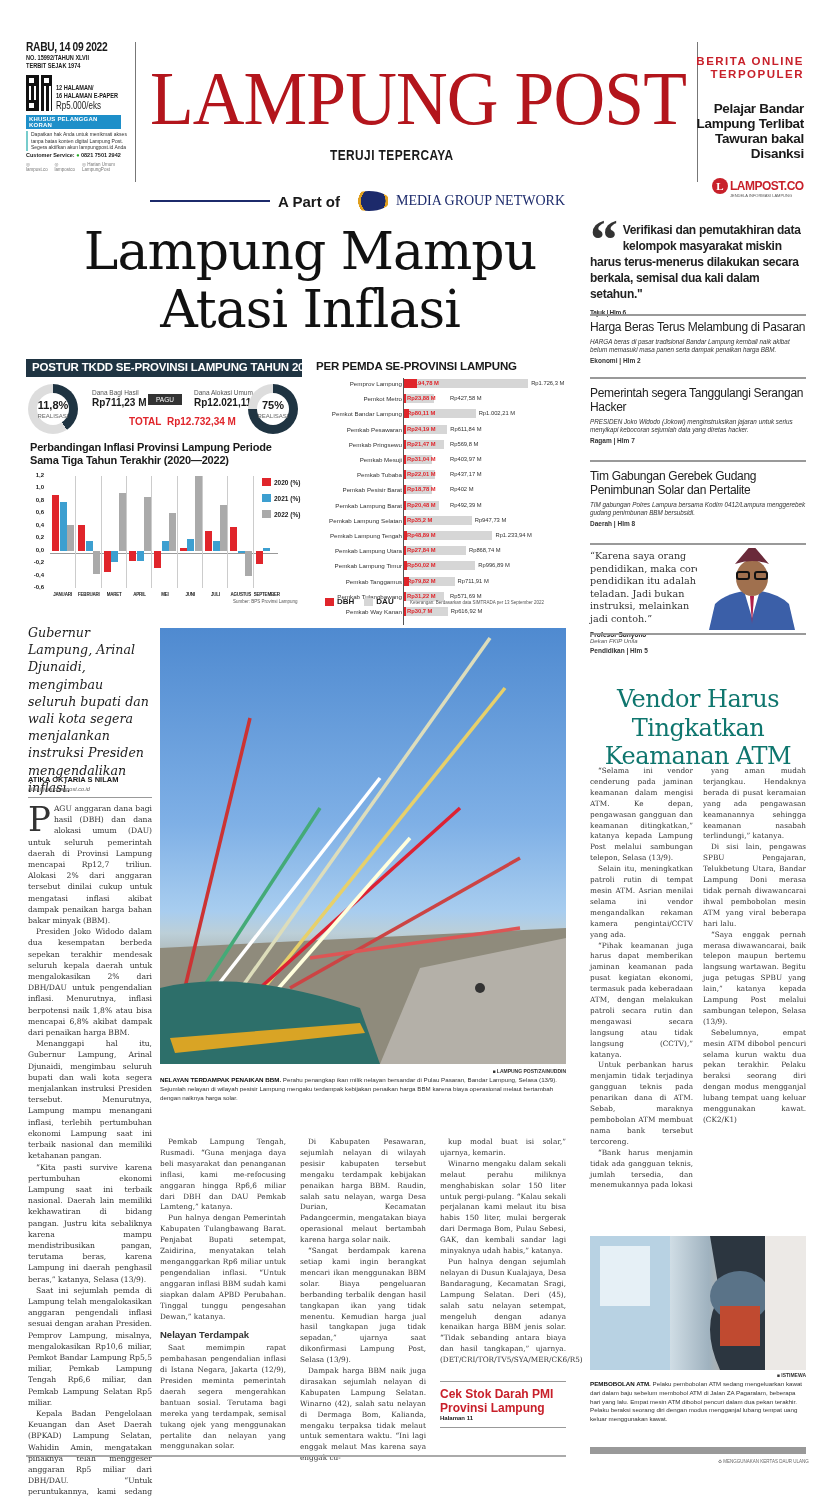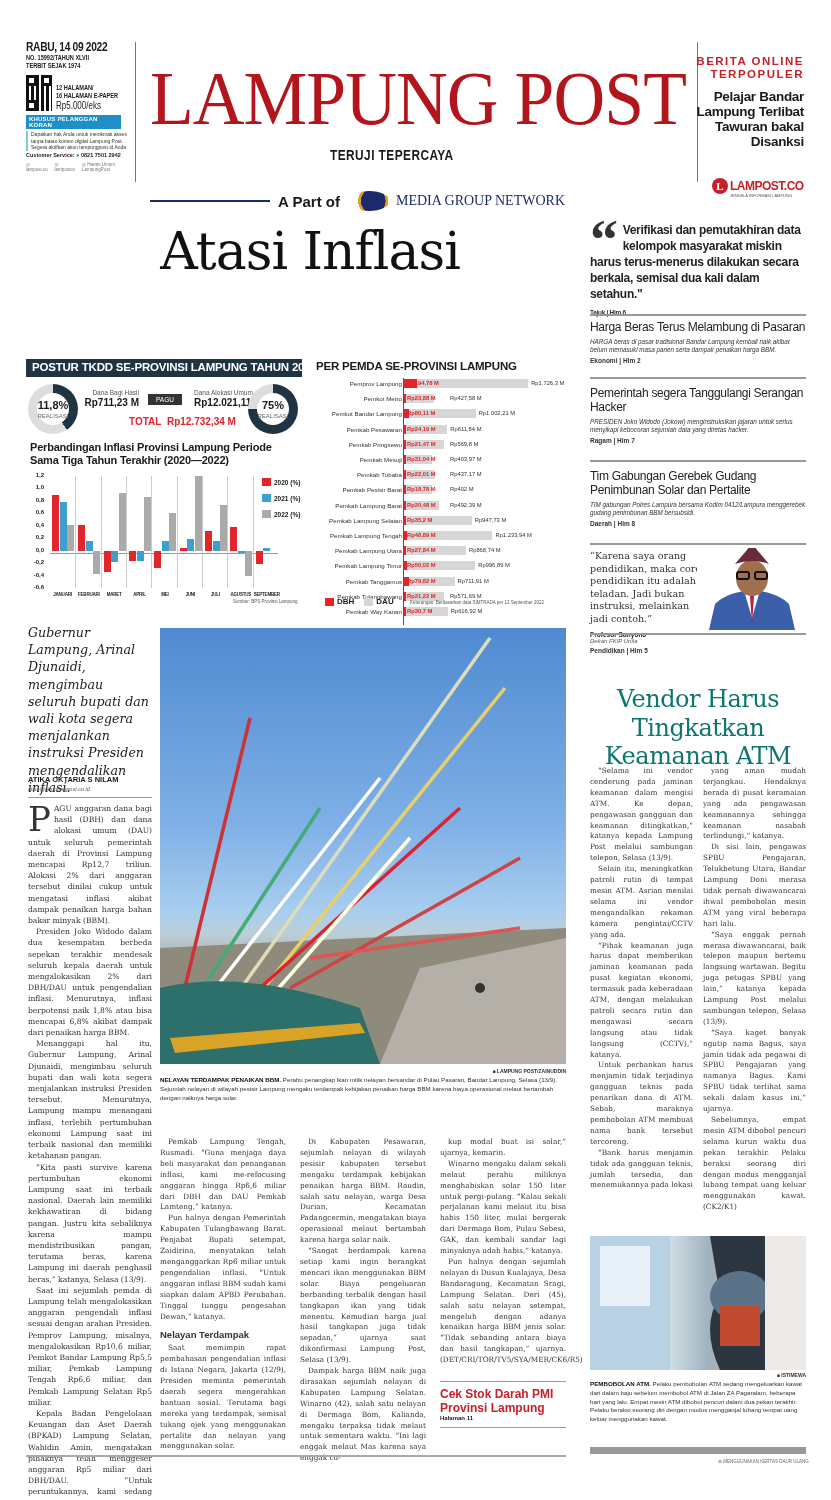--- a/index.html
+++ b/index.html
@@ -20,21 +20,21 @@
 .vline{background:#777;width:1px}
 .logo{left:150px;top:58px;font-family:"Liberation Serif",serif;color:#b3151c;font-size:77px;letter-spacing:-1px;line-height:80px;white-space:nowrap;transform:scaleX(.93);transform-origin:left}
 .tagline{left:330px;top:147px;font-size:14px;font-weight:700;letter-spacing:.5px;transform:scaleX(.85);transform-origin:left}
 .partof{left:150px;top:186px;width:415px;height:30px;display:flex;align-items:center}
 .partof .ln{height:2px;background:#1c2a6b;flex:1}
 .partof .tx{font-size:15px;font-weight:700;padding:0 8px}
 .mg{font-family:"Liberation Serif",serif;font-size:14px;color:#1c2a6b;padding-left:6px}
 .eagle{width:42px;height:20px;border-radius:50%;background:radial-gradient(circle at 60% 50%,#1c2a6b 0 45%,#e0a020 46% 55%,#fff 56%)}
 .berita{left:676px;top:55px;width:128px;text-align:right}
 .berita .h{color:#c8202a;font-size:11.5px;font-weight:700;letter-spacing:1.5px;line-height:13px}
-.berita .t{font-size:13.5px;font-weight:700;line-height:15px;margin-top:8px;letter-spacing:-.3px}
+.berita .t{font-size:13.5px;font-weight:700;line-height:15px;margin-top:20px;letter-spacing:-.3px}
 .lampost{left:712px;top:178px;display:flex;align-items:center;gap:2px}
 .lampost .c{width:16px;height:16px;border-radius:50%;background:#c8202a;color:#fff;font-size:11px;font-weight:700;text-align:center;line-height:16px;font-family:"Liberation Serif",serif}
 .lampost .w{color:#c8202a;font-size:12px;font-weight:700;letter-spacing:-.5px}
 .lampost .s{position:absolute;left:18px;top:15px;font-size:4px;color:#555;white-space:nowrap}
 
 .headline{left:50px;top:222px;width:520px;text-align:center;font-family:"DejaVu Serif",serif;font-size:52px;line-height:58px;letter-spacing:-1px;color:#111}
 
 .ig-bar{left:26px;top:359px;width:276px;height:18px;background:#1f3442;color:#fff;font-size:11.5px;font-weight:700;padding:2px 6px;letter-spacing:-.2px;white-space:nowrap}
 .donut{width:50px;height:50px;border-radius:50%;position:absolute}
 .donut .in{position:absolute;left:9px;top:9px;width:32px;height:32px;border-radius:50%;background:#fff}
@@ -143,30 +143,31 @@
   <div class="h">TERPOPULER</div>
   <div class="t">Pelajar Bandar Lampung Terlibat Tawuran bakal Disanksi</div>
 </div>
 <div class="abs lampost">
   <div class="c">L</div>
   <span class="w">LAMPOST.CO</span>
   <span class="s">JENDELA INFORMASI LAMPUNG</span>
 </div>
 
 <div class="abs headline">
+  <div>Lampung Mampu</div>
   <div>Atasi Inflasi</div>
 </div>
 
 <div class="abs ig-bar">POSTUR TKDD SE-PROVINSI LAMPUNG TAHUN 2022</div>
 <div class="abs" style="left:26px;top:382px;width:276px;height:56px">
   <div class="donut" style="left:2px;top:2px;background:conic-gradient(#1f3442 0 40.6%,#ddd 40.6% 100%)">
       <div class="in"></div>
     </div>
   <div class="donut-lbl" style="left:2px;top:18px;width:50px"><span>11,8%</span><small>REALISASI</small></div>
-  <div class="pv" style="left:53px;top:6px;position:absolute;text-align:right;width:60px"><small>Dana Bagi Hasil</small><span>Rp711,23 M</span></div>
+  <div class="pv" style="left:66px;top:6px;position:absolute;text-align:left;width:60px"><small>Dana Bagi Hasil</small><span>Rp711,23 M</span></div>
   <div class="pagu" style="position:absolute;left:122px;top:12px">PAGU</div>
   <div class="pv" style="left:168px;top:6px;position:absolute"><small>Dana Alokasi Umum</small><span>Rp12.021,11 M</span></div>
   <div class="total" style="position:absolute;left:103px;top:34px"><span>TOTAL</span>&nbsp;&nbsp;<span>Rp12.732,34 M</span></div>
   <div class="donut" style="left:222px;top:2px;background:conic-gradient(#1f3442 0 75%,#ddd 75% 100%)">
       <div class="in"></div>
     </div>
   <div class="donut-lbl" style="left:222px;top:18px;width:50px"><span>75%</span><small>REALISASI</small></div>
 </div>
 
 <div class="abs ch-title" style="width:250px">Perbandingan Inflasi Provinsi Lampung Periode Sama Tiga Tahun Terakhir (2020—2022)</div>
@@ -430,21 +431,20 @@
     <p>“Selama ini vendor cenderung pada jaminan keamanan dalam mengisi ATM. Ke depan, pengawasan gangguan dan keamanan ditingkatkan,” katanya kepada Lampung Post melalui sambungan telepon, Selasa (13/9).</p>
     <p>Selain itu, meningkatkan patroli rutin di tempat mesin ATM. Asrian menilai selama ini vendor mengandalkan rekaman kamera pengintai/CCTV yang ada.</p>
     <p>“Pihak keamanan juga harus dapat memberikan jaminan keamanan pada pusat kegiatan ekonomi, termasuk pada keberadaan ATM, dengan melakukan patroli secara rutin dan mengawasi secara langsung atau tidak langsung (CCTV),” katanya.</p>
     <p>Untuk perbankan harus menjamin tidak terjadinya gangguan teknis pada penarikan dana di ATM. Sebab, maraknya pembobolan ATM membuat nama bank tersebut tercoreng.</p>
     <p>“Bank harus menjamin tidak ada gangguan teknis, jumlah tersedia, dan menemukannya pada lokasi</p>
   </div>
 <div class="abs col" style="left:703px;top:766px;width:103px" id="vcol2">
     <p>yang aman mudah terjangkau. Hendaknya berada di pusat keramaian yang ada pengawasan keamanannya sehingga keamanan nasabah terlindungi,” katanya.</p>
     <p>Di sisi lain, pengawas SPBU Pengajaran, Telukbetung Utara, Bandar Lampung Doni merasa tidak pernah diwawancarai ihwal pembobolan mesin ATM yang viral beberapa hari lalu.</p>
     <p>“Saya enggak pernah merasa diwawancarai, baik telepon maupun bertemu langsung wartawan. Begitu juga petugas SPBU yang lain,” katanya kepada Lampung Post melalui sambungan telepon, Selasa (13/9).</p>
-    <p>“Saya kaget banyak ngutip nama Bagus, saya jamin tidak ada pegawai di SPBU Pengajaran yang namanya Bagus. Kami SPBU tidak terlihat sama sekali dalam kasus ini,” ujarnya.</p>
     <p>Sebelumnya, empat mesin ATM dibobol pencuri selama kurun waktu dua pekan terakhir. Pelaku beraksi seorang diri dengan modus mengganjal lubang tempat uang keluar menggunakan kawat. (CK2/K1)</p>
   </div>
 
 <div class="abs atm-photo">
   <svg width="216" height="134" viewBox="0 0 216 134">
     <rect x="0" y="0" width="80" height="134" fill="#b8d2e3"></rect>
     <rect x="10" y="10" width="50" height="60" fill="#e6f0f6"></rect>
     <path d="M120 0 L216 0 L216 134 L130 134 Q110 90 130 60 Z" fill="#2c3640"></path>
     <ellipse cx="150" cy="60" rx="30" ry="25" fill="#5a7388"></ellipse>
     <rect x="130" y="70" width="40" height="40" fill="#c04a30"></rect>

